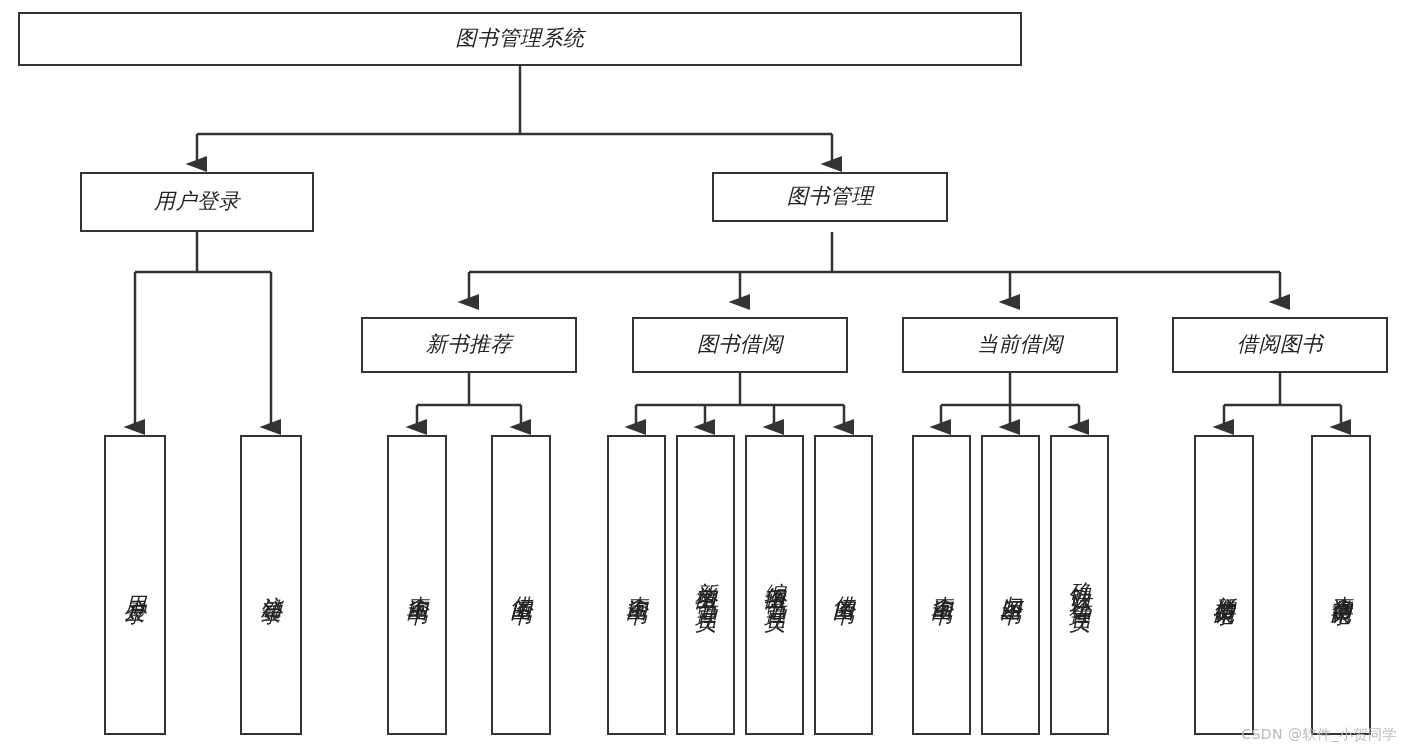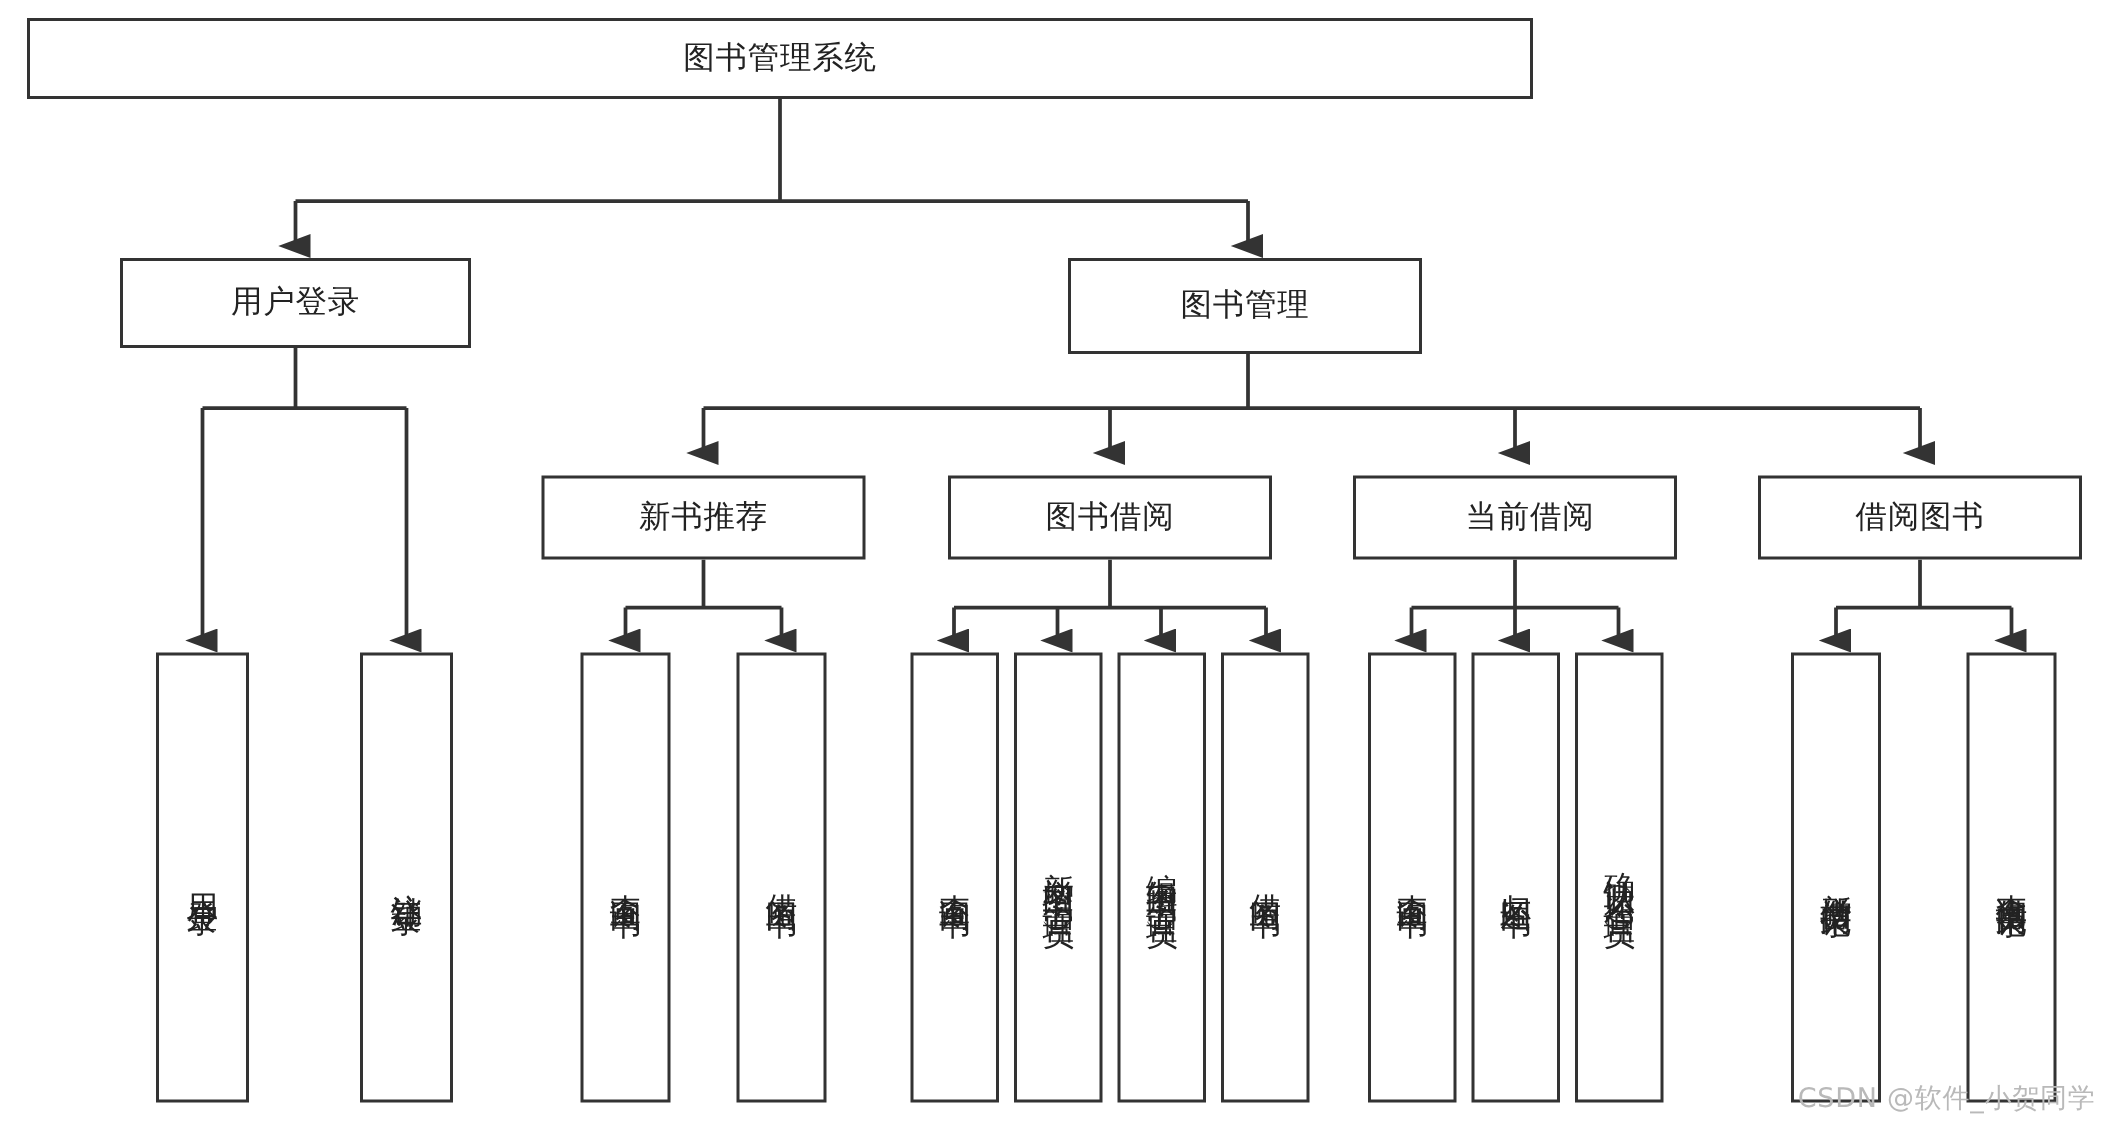--- a/index.html
+++ b/index.html
@@ -27,20 +27,21 @@
   }
   .node {
     position: absolute;
     box-sizing: border-box;
     background: #ffffff;
     border: 2.5px solid #333333;
     display: flex;
     align-items: center;
     justify-content: center;
     color: #222222;
+    font-style: italic;
   }
   .node.horiz .label {
     font-size: 21px;
     line-height: 1.2;
     letter-spacing: 0.5px;
     white-space: nowrap;
   }
   .node.vert {
     align-items: center;
     justify-content: center;
@@ -57,21 +58,21 @@
   .node.vert.fill .label {
     letter-spacing: 4.5px;
   }
   .node.vert.tight .label {
     letter-spacing: 2px;
   }
   .watermark {
     position: absolute;
     right: 8px;
     bottom: 3px;
-    font-size: 18px;
+    font-size: 14px;
     color: #b9b9b9;
     letter-spacing: 0.5px;
     white-space: nowrap;
     user-select: none;
   }
 </style>
 </head>
 <body>
 
 <div id="diagram-root">
@@ -127,21 +128,21 @@
     </g>
   </svg>
 
   <div class="node horiz" style="left:18px; top:12px; width:1004px; height:54px;">
     <span class="label">图书管理系统</span>
   </div>
 
   <div class="node horiz" style="left:80px; top:172px; width:234px; height:60px;">
     <span class="label">用户登录</span>
   </div>
-  <div class="node horiz" style="left:712px; top:172px; width:236px; height:64px;">
+  <div class="node horiz" style="left:712px; top:172px; width:236px; height:50px;">
     <span class="label">图书管理</span>
   </div>
 
   <div class="node horiz" style="left:361px; top:317px; width:216px; height:56px;">
     <span class="label">新书推荐</span>
   </div>
   <div class="node horiz" style="left:632px; top:317px; width:216px; height:56px;">
     <span class="label">图书借阅</span>
   </div>
   <div class="node horiz" style="left:902px; top:317px; width:216px; height:56px;padding-left:20px;">

